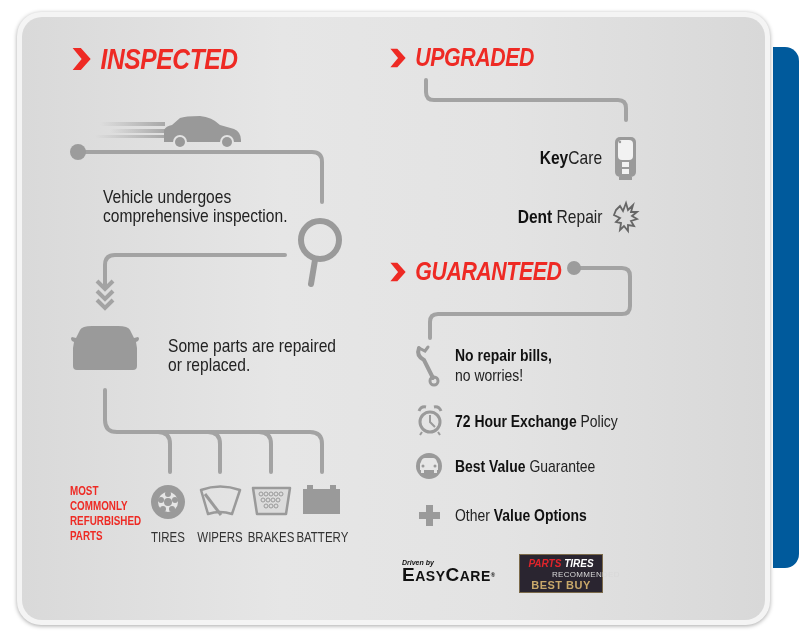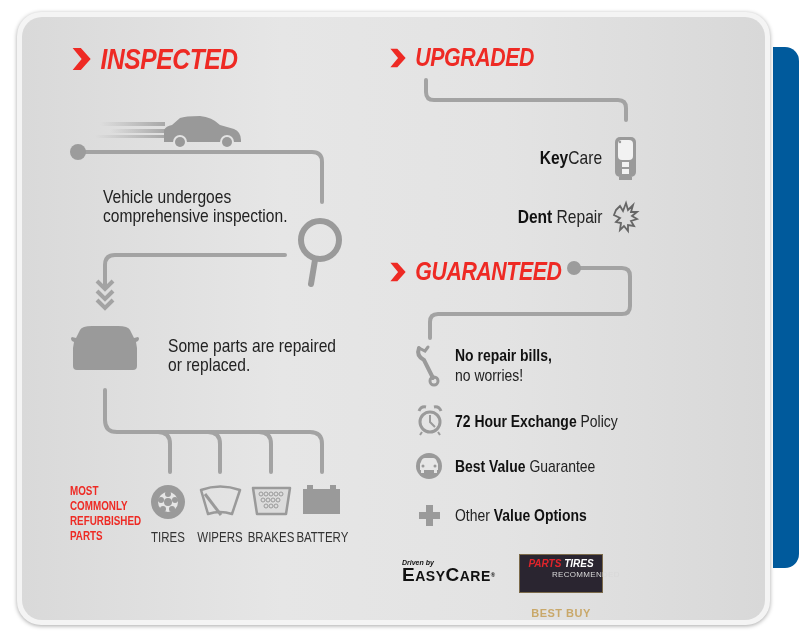--- a/index.html
+++ b/index.html
@@ -64,21 +64,21 @@
   .easycare .brand small { font-size: 14px; margin-top: 12px; }
   .easycare .reg { font-size: 6px; vertical-align: top; }
   .motortrend {
     position: absolute; left: 519px; top: 554px; width: 84px; height: 39px;
     background: #2a2530; border: 1px solid #7b6a4a; box-sizing: border-box;
     text-align: center; line-height: 11px; padding-top: 3px;
   }
   .mt1 { color: #e0242b; font-weight: bold; font-style: italic; font-size: 10px; }
   .mt1 span { color: #fff; }
   .mt2 { color: #d8d8d8; font-size: 8px; letter-spacing: 0.3px; margin-left: 32px; }
-  .mt3 { color: #c9a86a; font-weight: bold; font-size: 11px; letter-spacing: 0.5px; margin-top: 28px; }
+  .mt3 { color: #c9a86a; font-weight: bold; font-size: 11px; letter-spacing: 0.5px; }
 </style>
 </head>
 <body>
 
 <div class="blue-tab"></div>
 
 <div class="card">
   <div class="card-inner"></div>
 </div>
 

